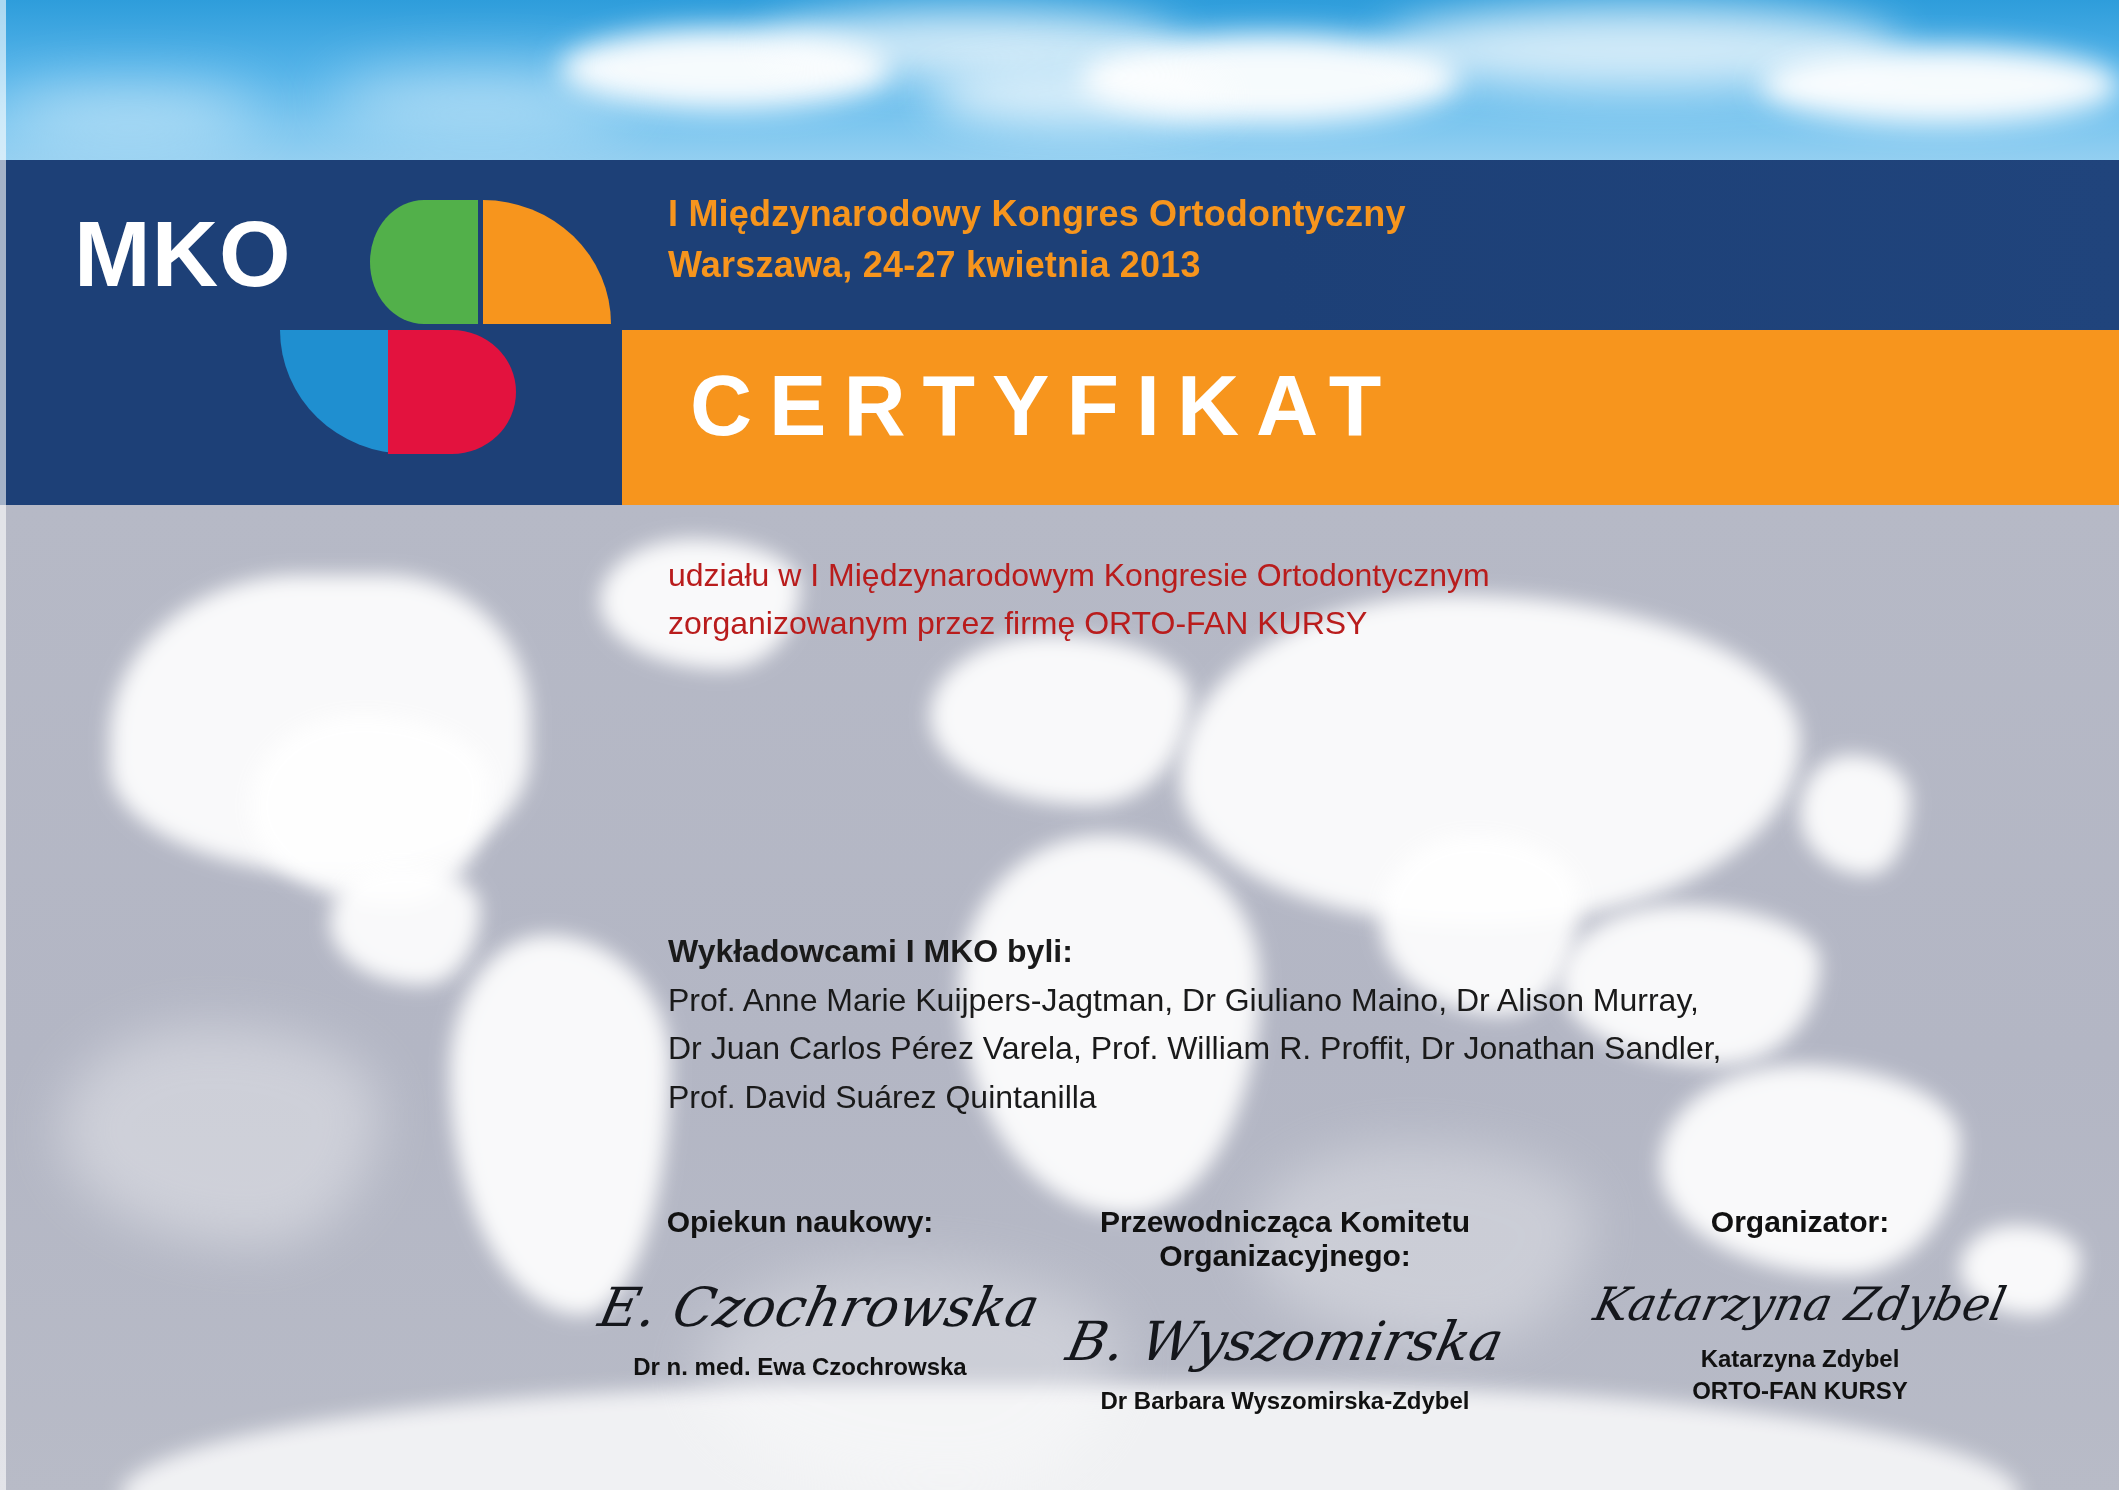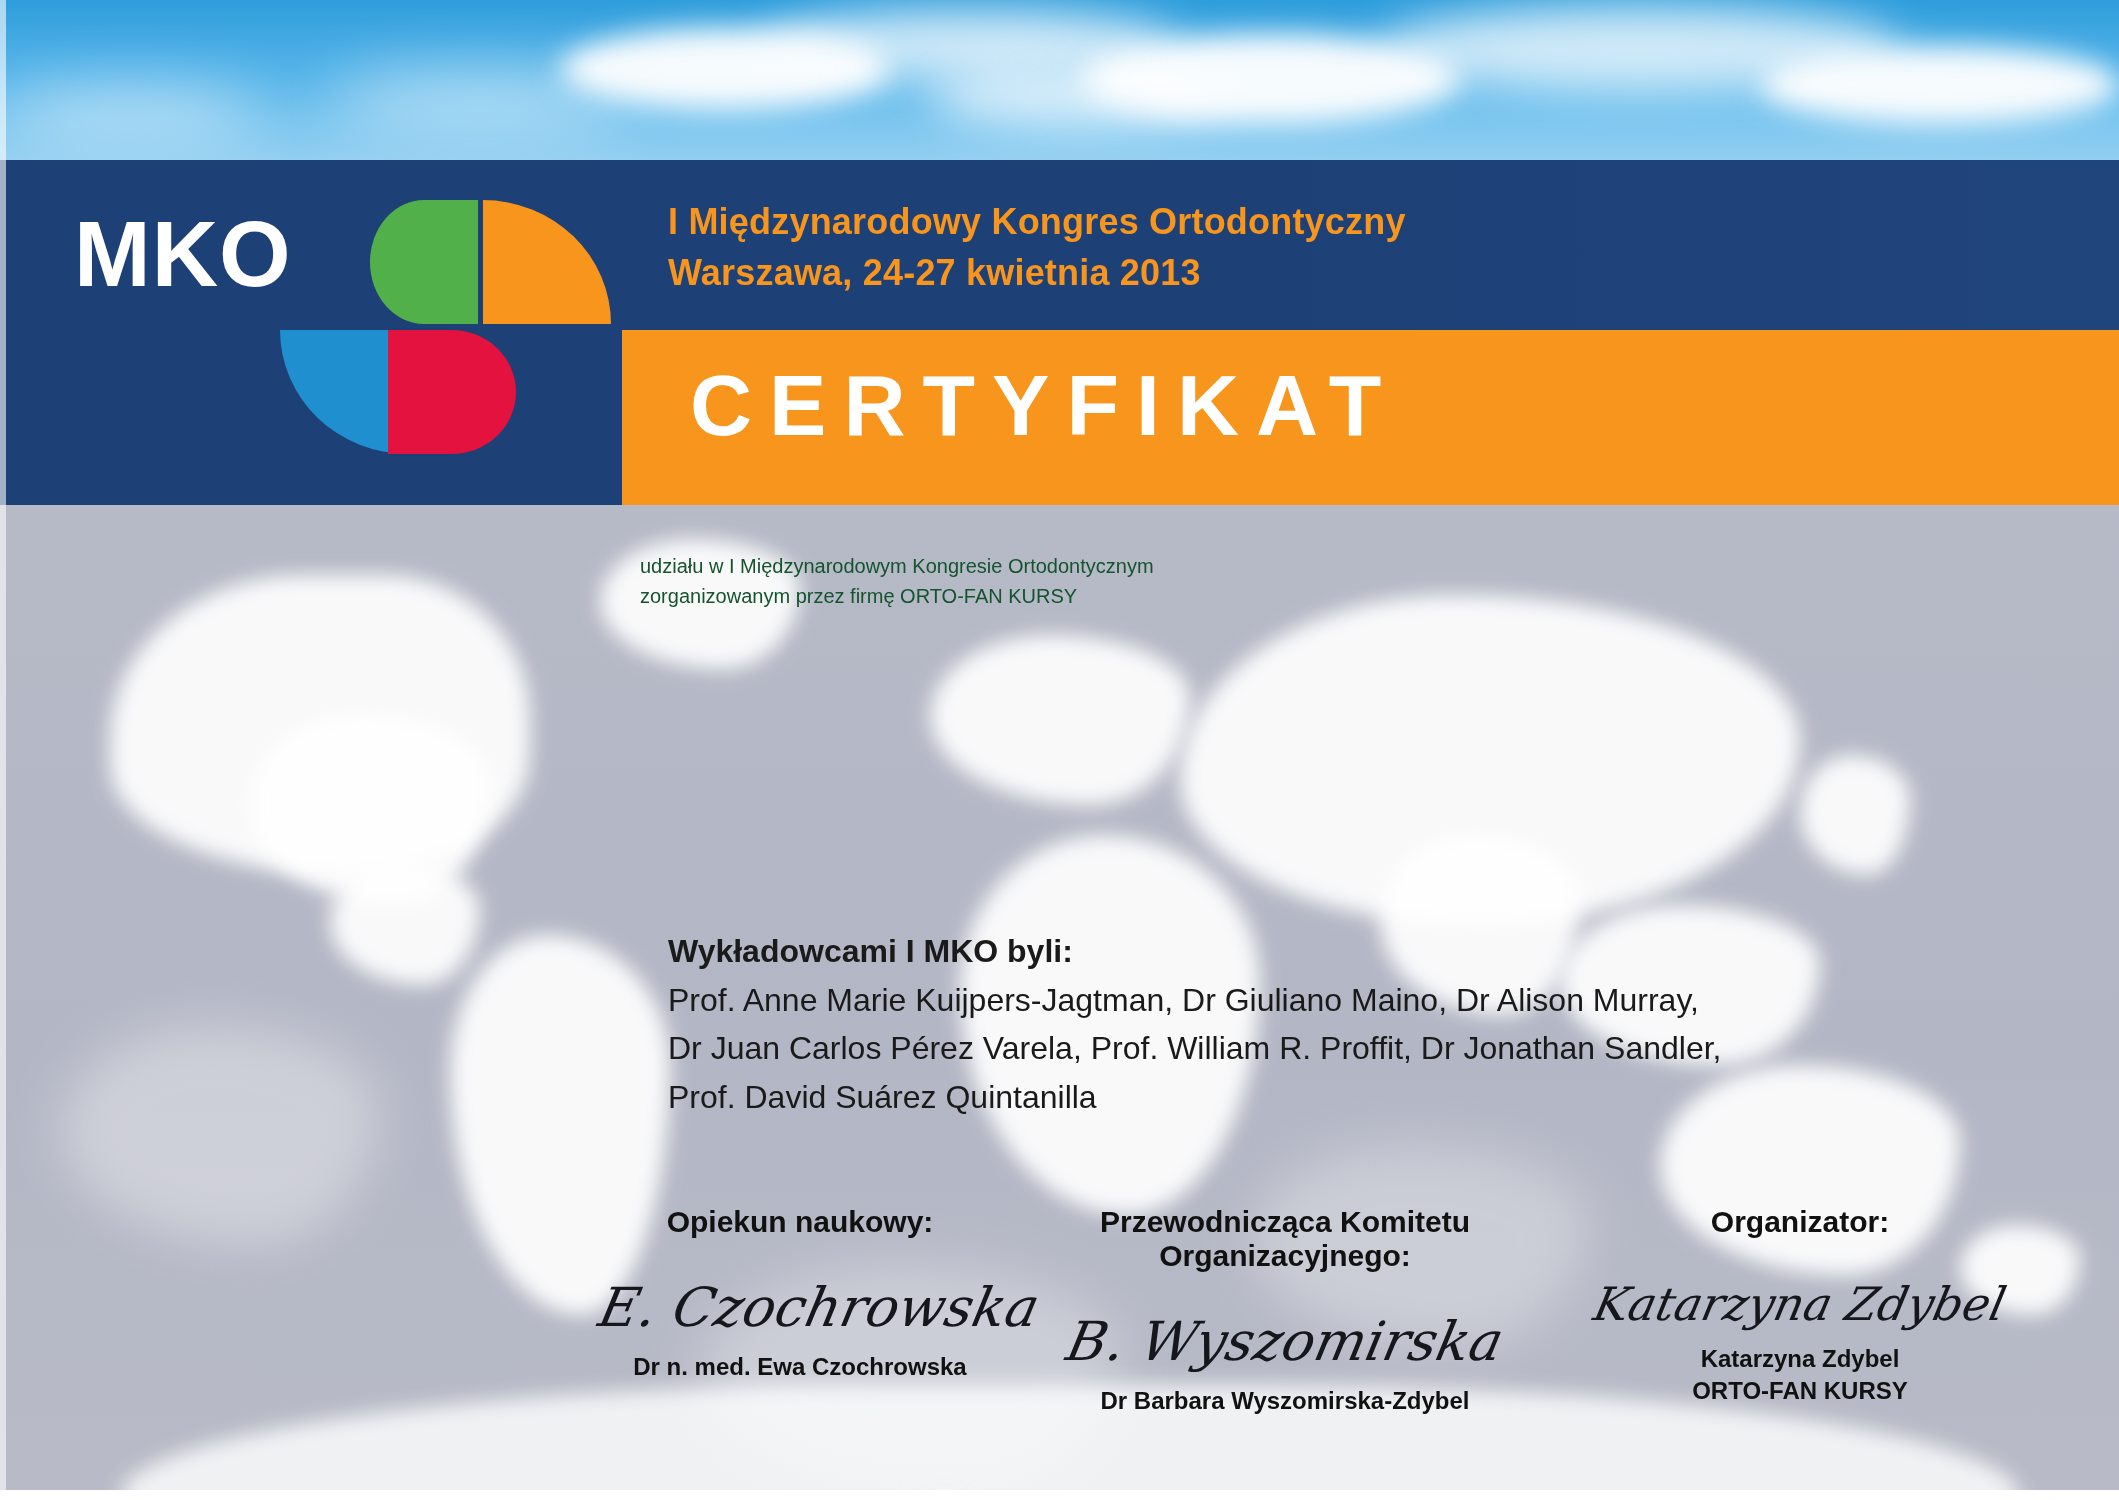--- a/index.html
+++ b/index.html
@@ -132,21 +132,21 @@
   }
   .petal-stem {
     left: 318px; top: 140px;
     width: 22px; height: 160px;
     background: #1d4077;
   }
 
   
   .congress-title {
     position: absolute;
-    left: 668px; top: 196px;
+    left: 668px; top: 188px;
     color: #f7951d;
     font-size: 36px;
     font-weight: bold;
     line-height: 1.42;
     letter-spacing: .2px;
   }
   .congress-line2 { display: block; }
 
   
   .cert-band {
@@ -198,23 +198,23 @@
   .m-haze3    { left: 700px; top: 760px; width: 420px; height: 230px; opacity:.30; filter: blur(28px); }
 
   
   .content {
     position: absolute;
     left: 0; top: 505px;
     width: 2119px; height: 995px;
   }
   .intro {
     position: absolute;
-    left: 640px; top: 46px;
-    font-size: 20px;
-    color: #14532d;
+    left: 668px; top: 46px;
+    font-size: 32px;
+    color: #b91c1c;
     line-height: 1.5;
   }
   .intro span { display: block; }
   .recipient {
     position: absolute;
     left: 668px; top: 186px;
     font-size: 76px;
     color: #1a1a1a;
     letter-spacing: .5px;
   }

